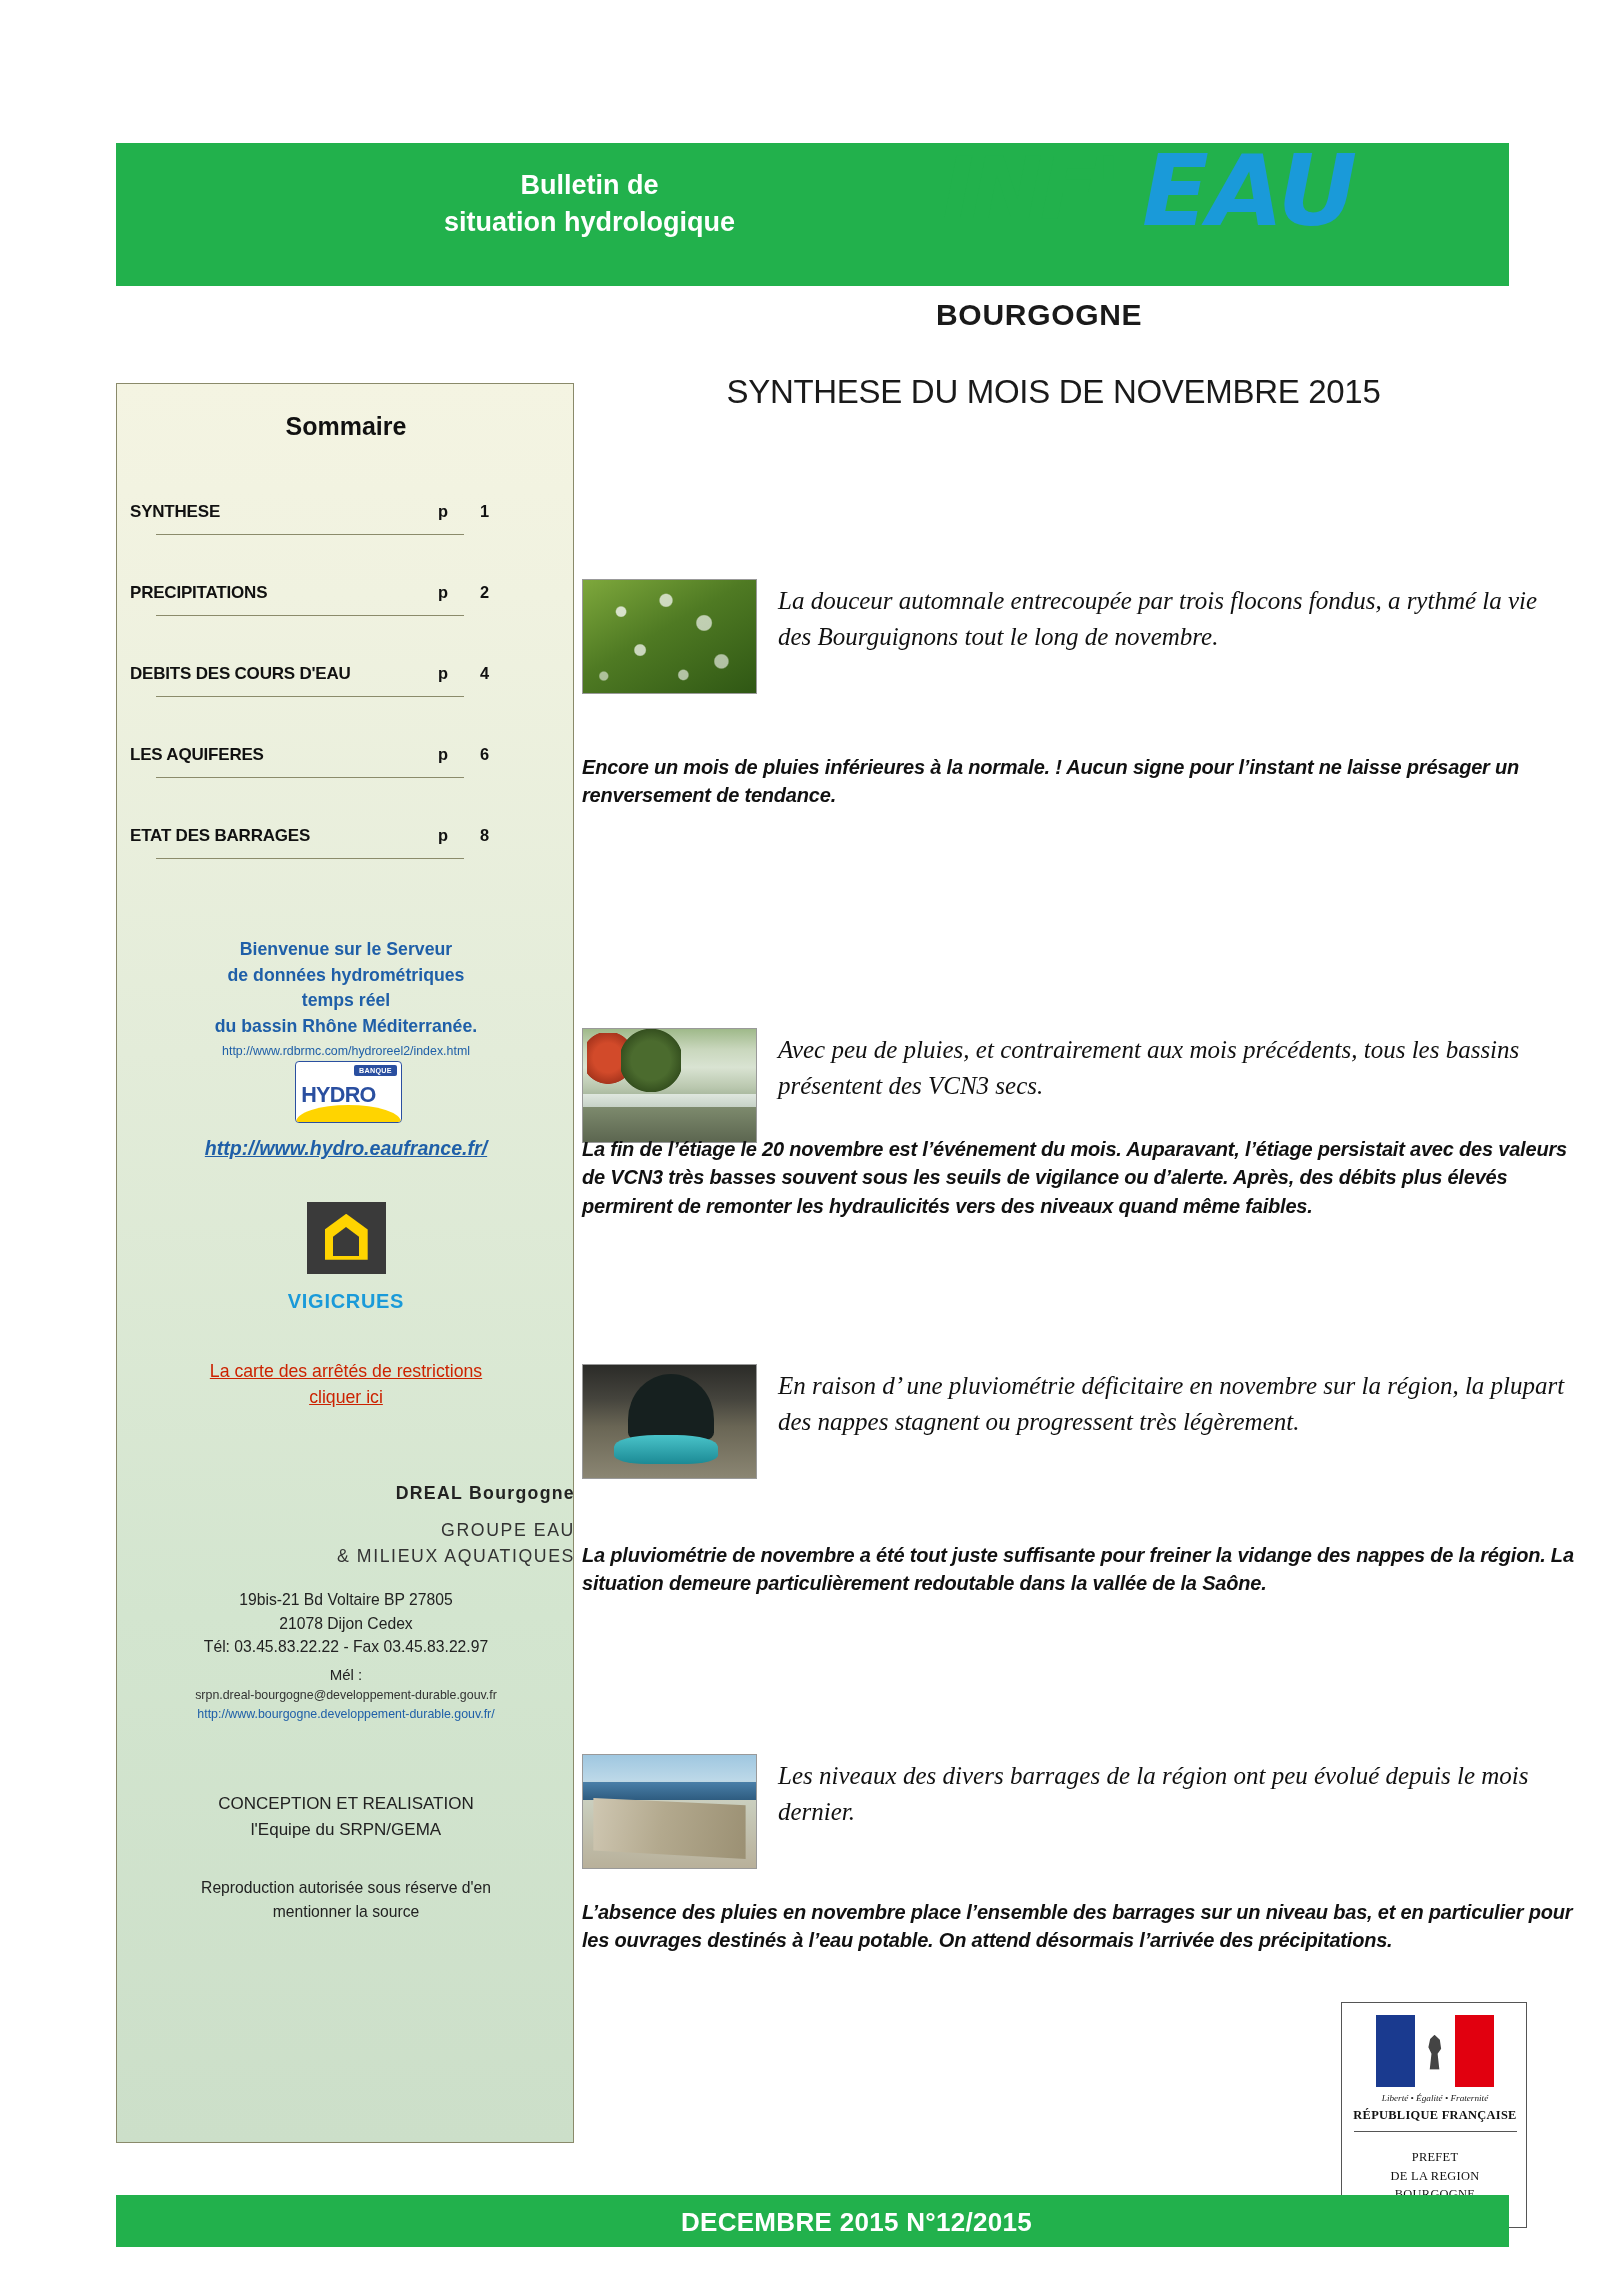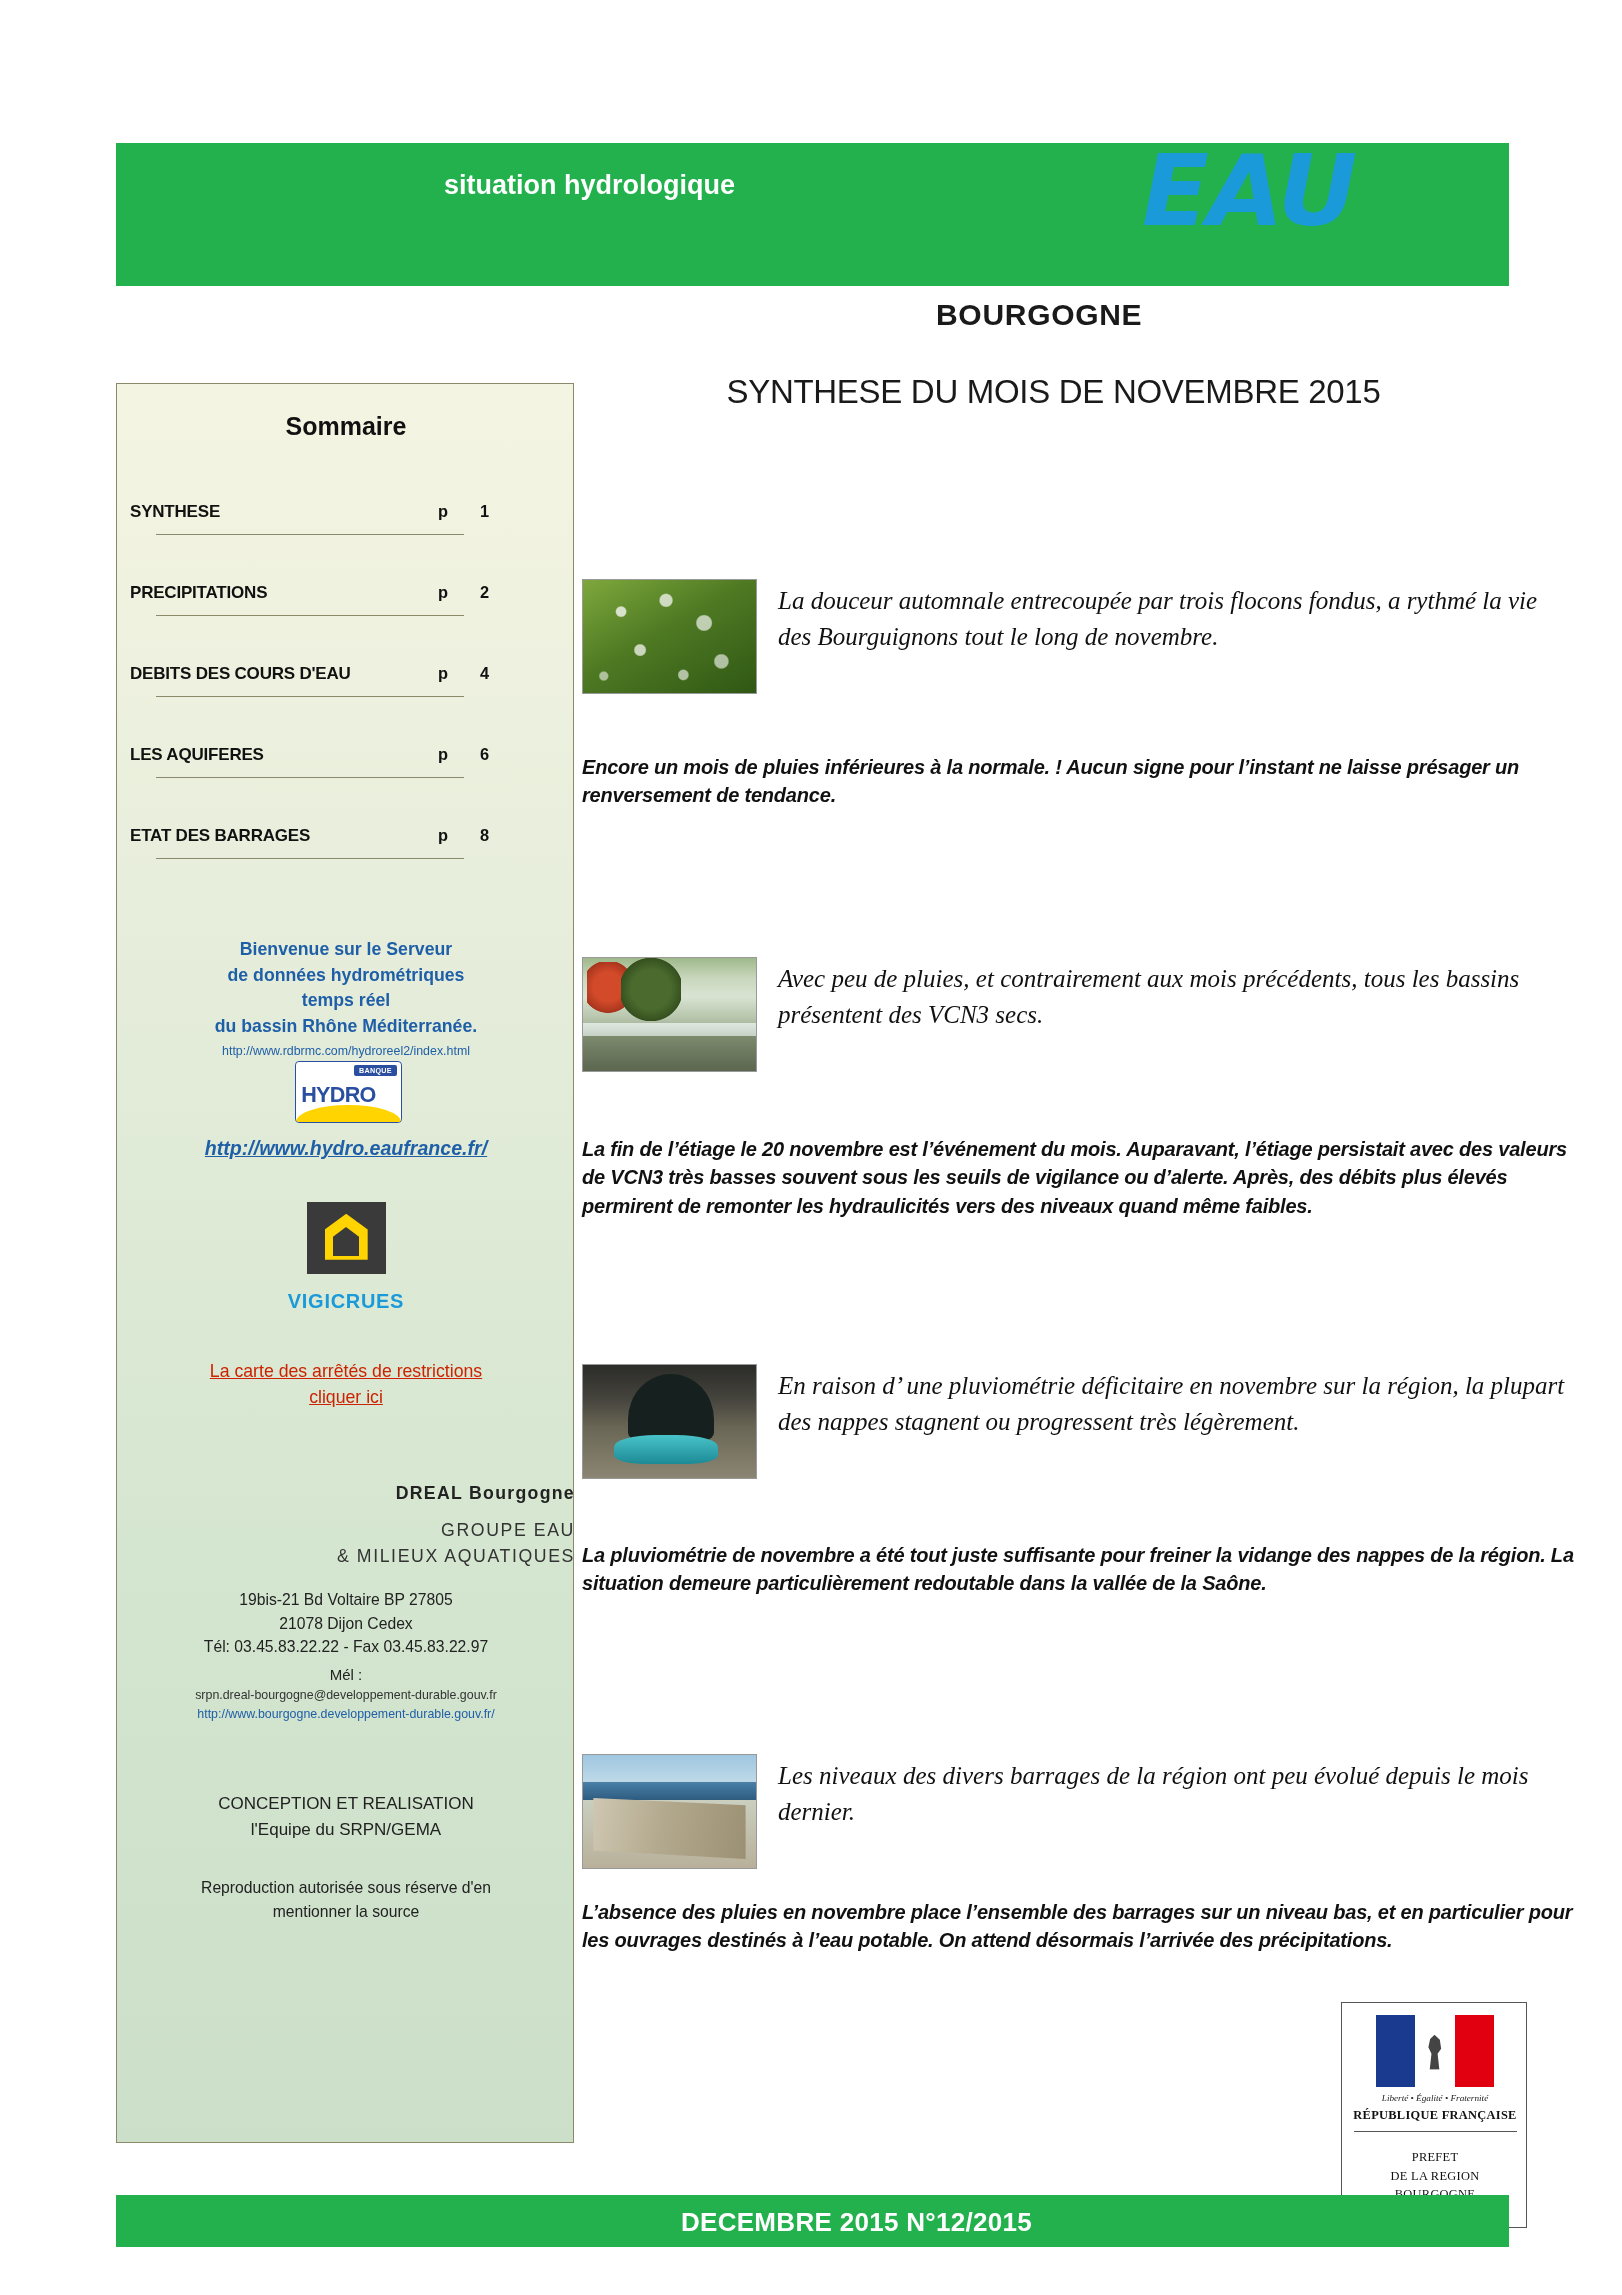--- a/index.html
+++ b/index.html
@@ -538,20 +538,21 @@
     letter-spacing: 0.3px;
     padding-left: 44px;
   }
 </style>
 </head>
 <body>
 
 <div id="header-band"></div>
 
 <div id="header-title">
+  <div>Bulletin de</div>
   <div>situation hydrologique</div>
 </div>
 
 <div id="logo-wrap">
   <span class="logo-inf">INF'</span>
   <span class="logo-eau">EAU</span>
 </div>
 <div id="logo-bourgogne">BOURGOGNE</div>
 
 <div id="synthese-title">SYNTHESE DU MOIS DE NOVEMBRE 2015</div>
@@ -651,21 +652,21 @@
 <div class="section" style="top:579px; height:196px;">
   <div class="sec-photo">
     <div class="photo-drops"></div>
   </div>
   <div class="sec-lead">La douceur automnale entrecoupée par trois flocons fondus, a rythmé la vie des Bourguignons tout le long de novembre.</div>
 </div>
 <div class="section" style="top:753px; height:79px;">
   <div class="sec-body">Encore un mois de pluies inférieures à la normale.  ! Aucun signe pour l’instant ne laisse présager un renversement de tendance.</div>
 </div>
 
-<div class="section" style="top:957px; height:196px;">
+<div class="section" style="top:1028px; height:196px;">
   <div class="sec-photo">
     <div class="photo-river">
       <div class="tree-red"></div>
       <div class="tree-green"></div>
       <div class="water"></div>
       <div class="bank"></div>
     </div>
   </div>
   <div class="sec-lead">Avec peu de pluies, et contrairement aux mois précédents, tous les bassins présentent des VCN3 secs.</div>
 </div>

